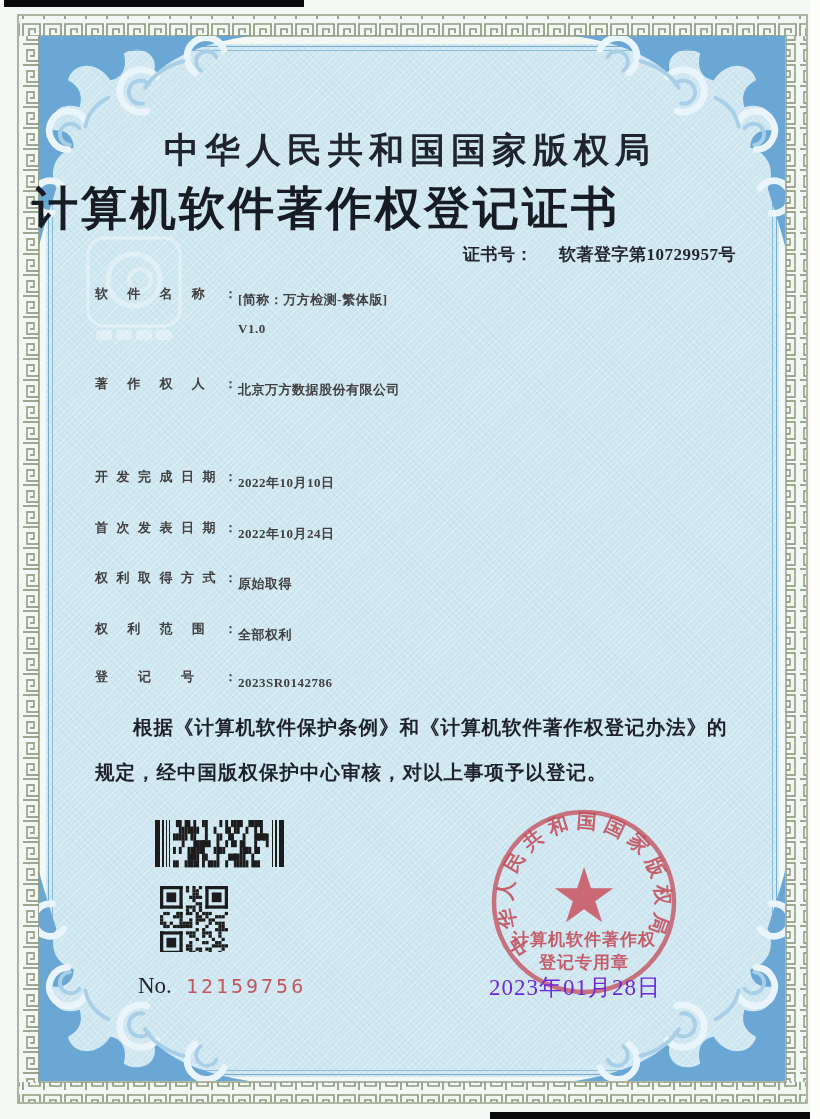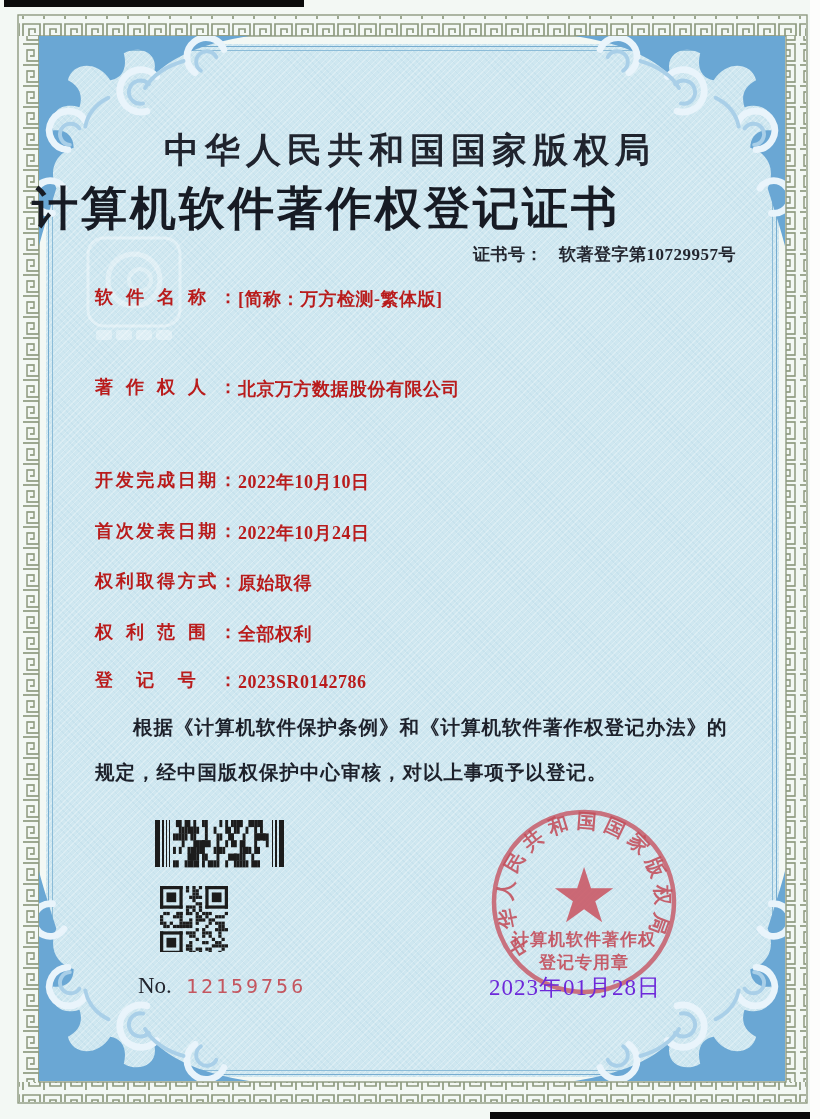--- a/index.html
+++ b/index.html
@@ -43,22 +43,22 @@
     font-size:35px;font-weight:bold;letter-spacing:6px;color:#20242e;
   }
   .cert-title{
     position:absolute;left:0;top:178px;width:652px;text-align:center;
     font-size:46px;font-weight:bold;letter-spacing:3px;color:#171b24;
   }
   .certno{
     position:absolute;right:84px;top:243px;font-size:17px;font-weight:bold;color:#23262f;
     letter-spacing:.5px;
   }
-  .certno .lbl{margin-right:16px;}
-  .frow{position:absolute;left:95px;font-size:18px;font-weight:bold;color:#b91c1c;}
+  .certno .lbl{margin-right:26px;}
+  .frow{position:absolute;left:95px;font-size:13px;font-weight:bold;color:#404040;}
   .flabel{display:inline-block;width:142px;text-align:justify;text-align-last:justify;vertical-align:top;}
   .fval{position:absolute;left:143px;top:0;width:520px;white-space:nowrap;letter-spacing:.5px;}
   .vline{line-height:29px;}
   .statement{position:absolute;font-size:19.5px;font-weight:bold;color:#1d212b;letter-spacing:1px;white-space:nowrap;}
   .serial{position:absolute;left:138px;top:973px;font-size:23px;color:#23262f;}
   .serial .num{
     font-family:"DejaVu Sans Mono",monospace;color:#c4565f;margin-left:14px;
     letter-spacing:3px;font-size:20px;
   }
   .issue-date{
@@ -179,20 +179,21 @@
 <div class="cert-title">计算机软件著作权登记证书</div>
 
 <div class="certno">
   <span class="lbl">证书号：</span><span>软著登字第10729957号</span>
 </div>
 
 <div class="frow" style="top:285px;">
   <span class="flabel">软件名称：</span>
   <span class="fval">
     <div class="vline">[简称：万方检测-繁体版]</div>
+    <div class="vline">V1.0</div>
   </span>
 </div>
 
 <div class="frow" style="top:375px;">
   <span class="flabel">著作权人：</span>
   <span class="fval">
       <div class="vline">北京万方数据股份有限公司</div>
     </span>
 </div>
 

